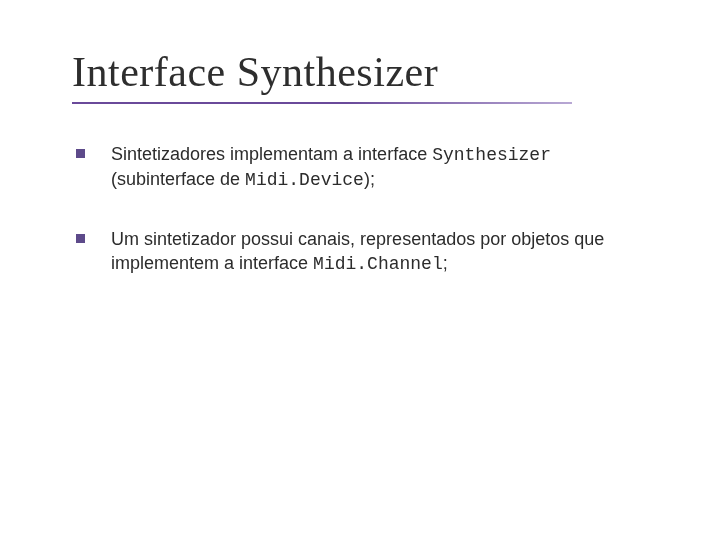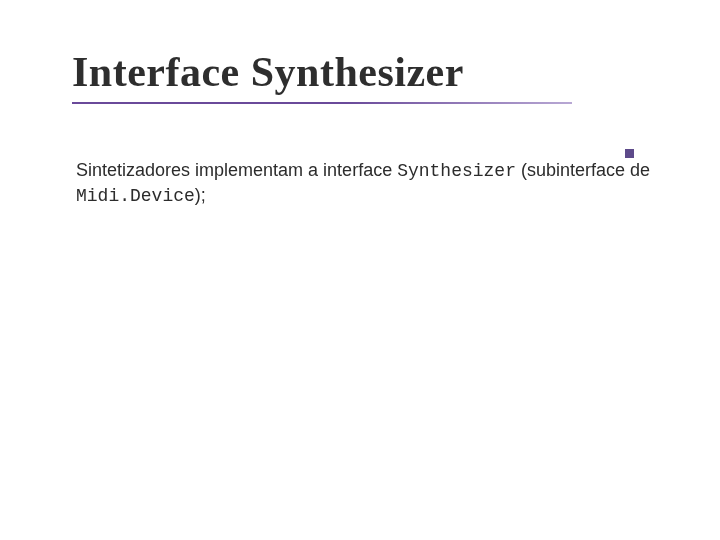--- a/index.html
+++ b/index.html
@@ -15,42 +15,41 @@
   .slide {
     box-sizing: border-box;
     width: 720px;
     height: 540px;
     padding: 48px 60px 48px 72px;
     position: relative;
   }
   .title {
     font-family: "Times New Roman", Times, serif;
     font-size: 42px;
-    font-weight: 700;
+    font-weight: 400;
     color: #2e2e2e;
     margin: 0 0 6px 0;
     letter-spacing: 0.5px;
   }
   .underline {
     height: 2px;
     width: 500px;
     background: linear-gradient(to right, #6a4a9a 0%, #6a4a9a 55%, #b8a8d4 100%);
     margin-bottom: 38px;
   }
   .bullets {
     padding-left: 4px;
   }
   .bullet-item {
     display: flex;
-    align-items: flex-end;
+    align-items: flex-start;
     margin-bottom: 34px;
     font-size: 18px;
     line-height: 1.35;
     color: #2c2c2c;
-    flex-direction: column;
   }
   .bullet-marker {
     flex: 0 0 auto;
     width: 9px;
     height: 9px;
     background: #5d4a8a;
     margin-top: 7px;
     margin-right: 26px;
   }
   .bullet-text {
@@ -70,16 +69,22 @@
 
   <div class="bullets">
 
     <div class="bullet-item">
       <div class="bullet-marker"></div>
       <div class="bullet-text">
         <span>Sintetizadores implementam a interface </span><span class="code">Synthesizer</span><span> (subinterface de </span><span class="code">Midi.Device</span><span>);</span>
       </div>
     </div>
 
+    <div class="bullet-item">
+      <div class="bullet-marker"></div>
+      <div class="bullet-text">
+        <span>Um sintetizador possui canais, representados por objetos que implementem a interface </span><span class="code">Midi.Channel</span><span>;</span><span class="code"></span><span></span>
+      </div>
+    </div>
 
 
   </div>
 </div>
 
 </body></html>

